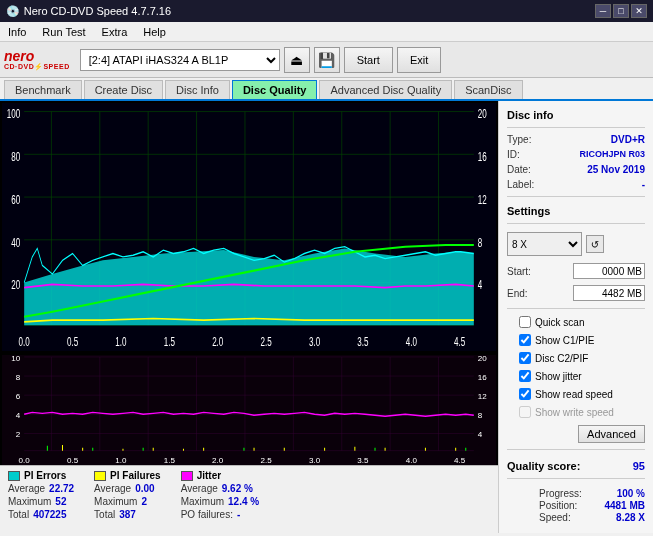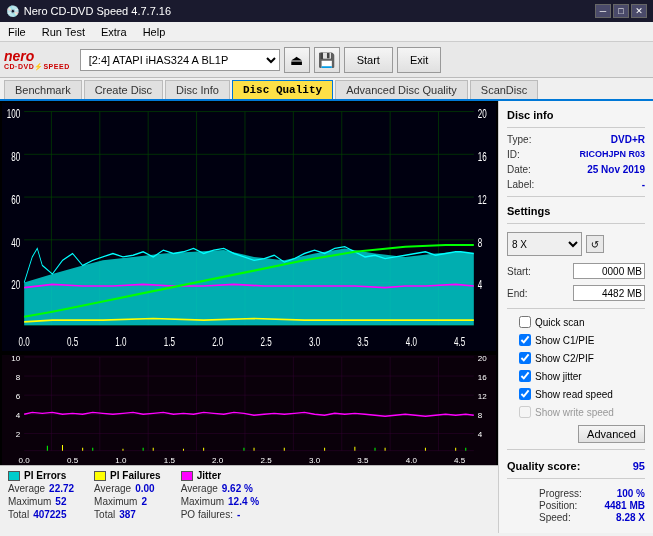--- a/index.html
+++ b/index.html
@@ -118,25 +118,24 @@
     .tab {
       padding: 3px 10px;
       font-size: 11px;
       cursor: pointer;
       border: 1px solid #bbb;
       border-bottom: none;
       background: #e0e0e0;
       color: #333;
     }
     .tab.active {
-      background: #fde047;
+      background: #86efac;
       color: #000;
       border-color: #0078d7;
       font-weight: bold;
-      font-family: Liberation Mono, monospace;
     }
 
     
     .main-content {
       display: flex;
       height: calc(536px - 22px - 20px - 36px - 26px);
       background: #d946ef;
     }
 
     
@@ -283,21 +282,21 @@
     <span>Nero CD-DVD Speed 4.7.7.16</span>
   </div>
   <div class="title-bar-controls">
     <div class="title-btn">─</div>
     <div class="title-btn">□</div>
     <div class="title-btn">✕</div>
   </div>
 </div>
 
 <div class="menu-bar">
-  <span class="menu-item">File</span>
+  <span class="menu-item">Info</span>
   <span class="menu-item">Run Test</span>
   <span class="menu-item">Extra</span>
   <span class="menu-item">Help</span>
 </div>
 
 <div class="toolbar">
   <div class="logo-area">
     <div>
       <div class="logo-nero">nero</div>
       <div class="logo-subtitle">CD·DVD<span style="color:#333">⚡</span>SPEED</div>
@@ -563,21 +562,21 @@
     <div class="checkbox-row">
       <input type="checkbox" style="">
       <span>Quick scan</span>
     </div>
     <div class="checkbox-row">
       <input type="checkbox" checked="" style="">
       <span>Show C1/PIE</span>
     </div>
     <div class="checkbox-row">
       <input type="checkbox" checked="" style="">
-      <span>Show C2/PIF</span>
+      <span>Disc C2/PIF</span>
     </div>
     <div class="checkbox-row">
       <input type="checkbox" checked="" style="">
       <span>Show jitter</span>
     </div>
     <div class="checkbox-row">
       <input type="checkbox" checked="" style="">
       <span>Show read speed</span>
     </div>
     <div class="checkbox-row">

